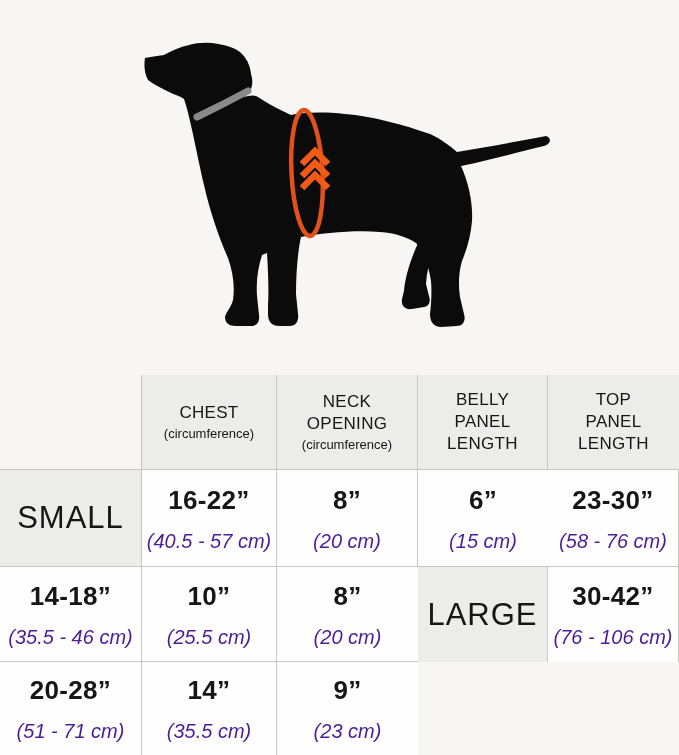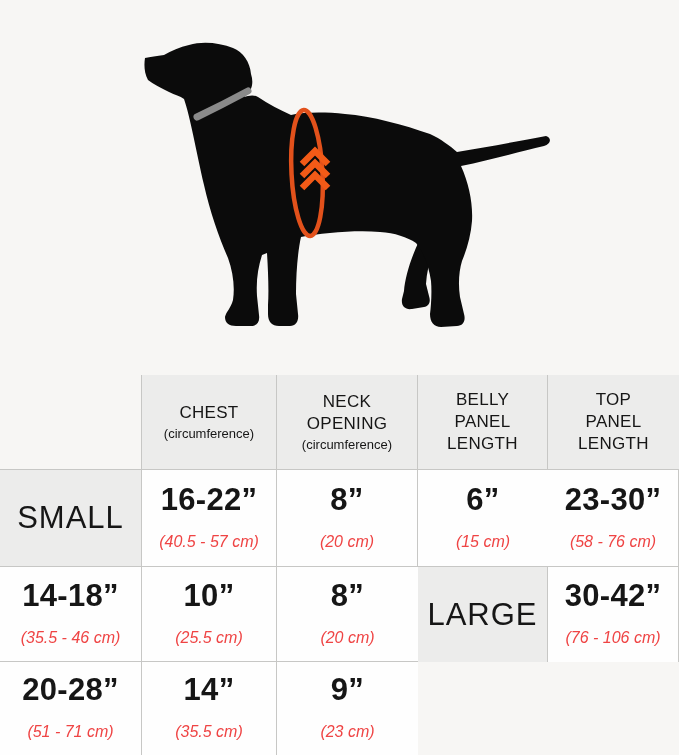--- a/index.html
+++ b/index.html
@@ -21,22 +21,22 @@
     border-right:1px solid #c7c7c5; border-bottom:1px solid #c7c7c5;
   }
   .cell.no-r { border-right:none; }
   .cell.no-b { border-bottom:none; }
   .corner { background:transparent; }
   .col-head { background:#ececeb; }
   .col-head .hline { display:block; font-size:17px; line-height:22px; letter-spacing:0.3px; }
   .col-head .sub { display:block; font-size:13px; line-height:17px; margin-top:1px; }
   .row-head { background:#ececeb; font-size:31px; letter-spacing:1px; }
   .data-cell { background:#fefefe; }
-  .data-cell .in { font-size:31px; font-weight:bold; line-height:26px; letter-spacing:0.3px; }
-  .data-cell .cm { font-size:16px; font-style:italic; line-height:17px; margin-top:20px; color:#ef4444; }
+  .data-cell .in { font-size:26px; font-weight:bold; line-height:26px; letter-spacing:0.3px; }
+  .data-cell .cm { font-size:20px; font-style:italic; line-height:17px; margin-top:20px; color:#4c1d95; }
 </style>
 </head>
 <body>
 
 <div class="screen">
 
   <svg class="illustration" viewBox="0 0 679 375">
     <g fill="#0b0b0b">
 
       <path d="M419,241 C411,258 405,277 404,291 L402,299 C401,306 405,310 412,309 L424,307 C429,306 431,302 429,296 L426,284 C427,268 432,252 438,242 Z"></path>

